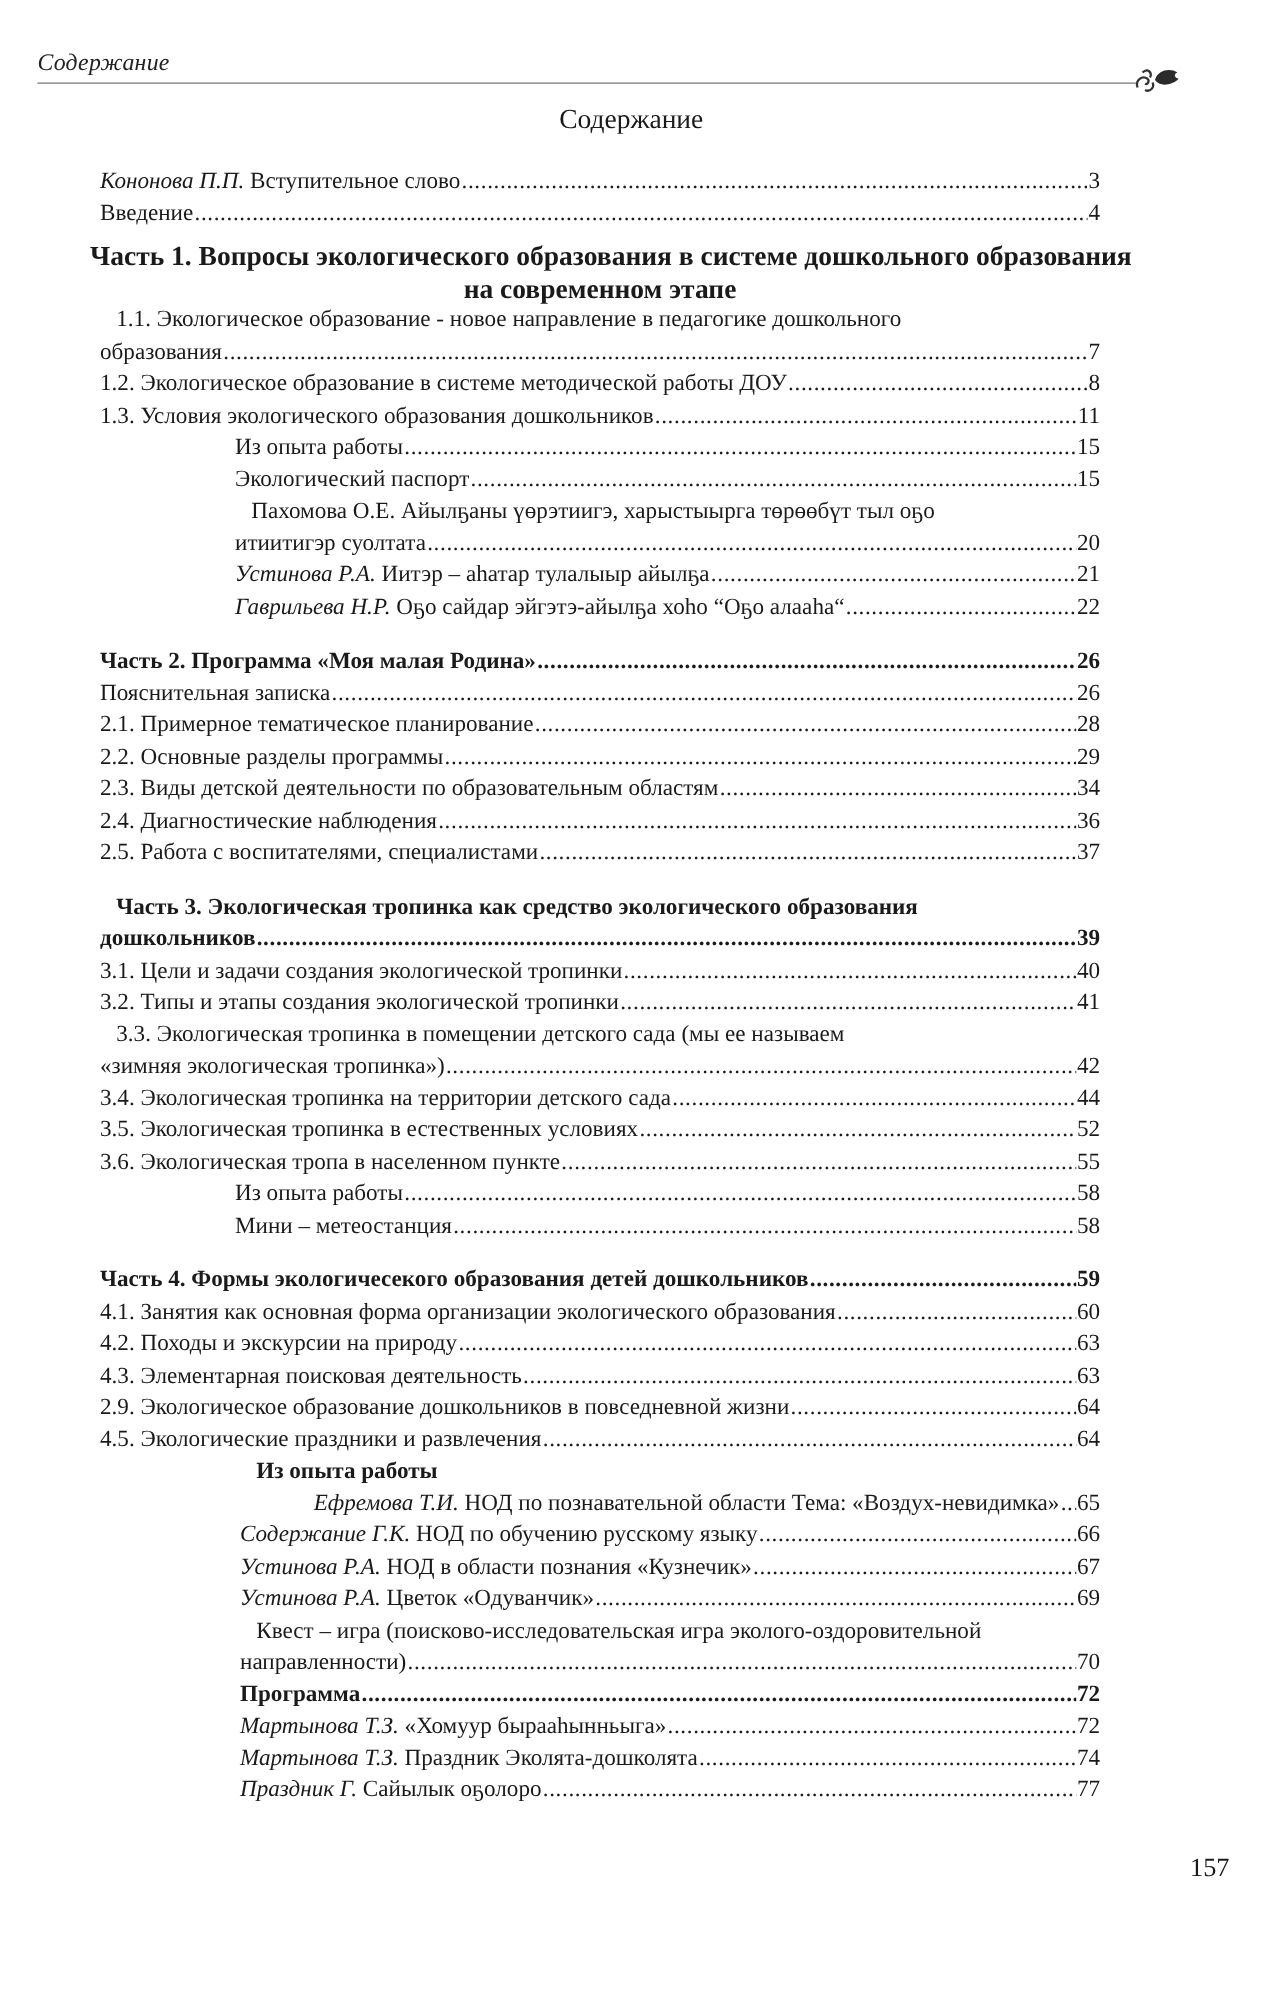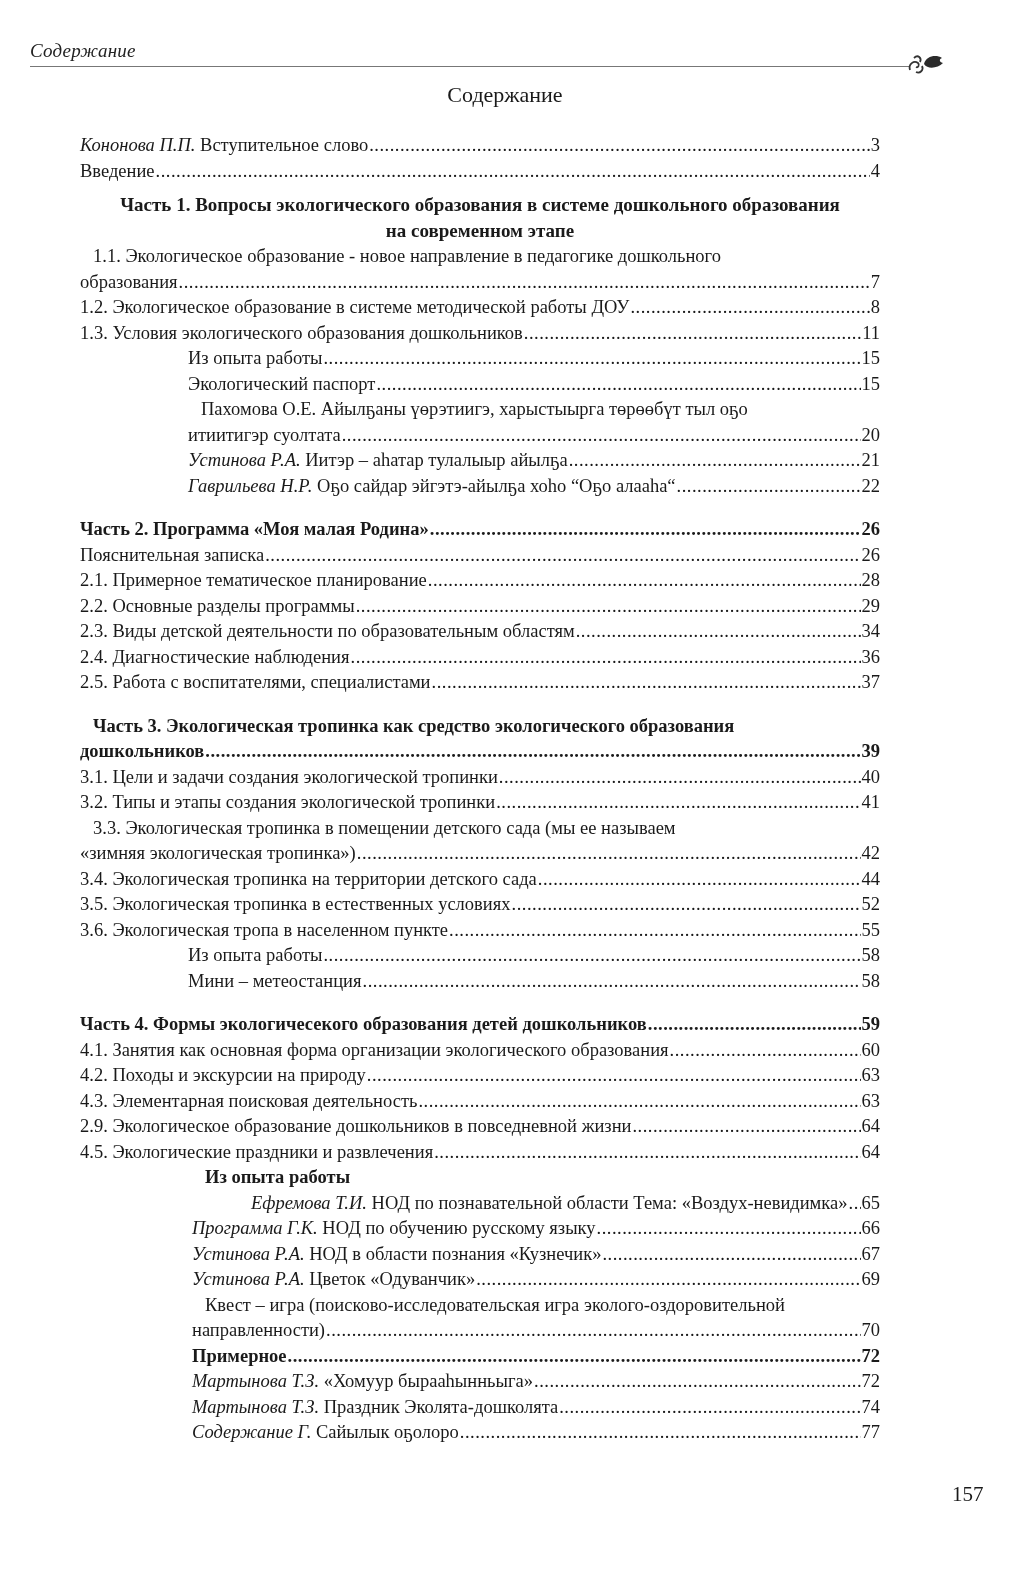--- a/index.html
+++ b/index.html
@@ -15,21 +15,21 @@
   .toc { position: absolute; left: 80px; width: 800px; top: 133px; font-size: 18.5px; }
   .row { display: flex; align-items: baseline; height: 25.5px; line-height: 25.5px; white-space: nowrap; justify-content: flex-end; }
   .row .t { flex: 0 0 auto; }
   .row .dots { flex: 1 1 auto; overflow: hidden; margin: 0 1px; }
   .row .dots::after { content: "....................................................................................................................................................................................................................................................................................................................................................."; letter-spacing: 0.5px; }
   .row .p { flex: 0 0 auto; }
   .ind1 { padding-left: 108px; }
   .ind2 { padding-left: 112px; }
   .b { font-weight: bold; }
   .i { font-style: italic; }
-  .part-title { text-align: center; font-weight: bold; line-height: 26px; font-size: 19px; }
+  .part-title { text-align: center; font-weight: bold; line-height: 26px; font-size: 22px; }
   .gap { height: 18px; }
   .gap-s { height: 8px; }
   .plain-line { height: 25.5px; line-height: 25.5px; white-space: nowrap; margin-left: 13px; }
   .page-number { position: absolute; left: 952px; top: 1482px; font-size: 21px; }
 </style>
 </head>
 <body>
 
 <div class="running-head">Содержание</div>
 <div class="head-rule"></div>
@@ -230,21 +230,21 @@
     <span class="dots"></span>
     <span class="p">64</span>
   </div>
   <div class="plain-line ind2 b">Из опыта работы</div>
   <div class="row ind2">
     <span class="t"><span class="i">Ефремова Т.И.</span><span> НОД по познавательной области Тема: «Воздух-невидимка»</span></span>
     <span class="dots" style="flex:0 0 12px;"></span>
     <span class="p"> 65</span>
   </div>
   <div class="row ind2">
-    <span class="t"><span class="i">Программа Г.К.</span><span> НОД по обучению русскому языку</span></span>
+    <span class="t"><span class="i">Содержание Г.К.</span><span> НОД по обучению русскому языку</span></span>
     <span class="dots"></span>
     <span class="p">66</span>
   </div>
   <div class="row ind2">
     <span class="t"><span class="i">Устинова Р.А.</span><span> НОД в области познания «Кузнечик» </span></span>
     <span class="dots"></span>
     <span class="p">67</span>
   </div>
   <div class="row ind2">
     <span class="t"><span class="i">Устинова Р.А.</span><span> Цветок «Одуванчик»</span></span>
@@ -253,34 +253,34 @@
   </div>
   <div class="ind2">
     <div class="plain-line">Квест – игра  (поисково-исследовательская игра эколого-оздоровительной</div>
     <div class="row">
       <span class="t">направленности)</span>
       <span class="dots"></span>
       <span class="p">70</span>
     </div>
   </div>
   <div class="row ind2 b">
-    <span class="t">Примерное</span>
+    <span class="t">Программа</span>
     <span class="dots"></span>
     <span class="p">72</span>
   </div>
   <div class="row ind2">
     <span class="t"><span class="i">Мартынова Т.З.</span><span> «Хомуур бырааһынньыга» </span></span>
     <span class="dots"></span>
     <span class="p">72</span>
   </div>
   <div class="row ind2">
     <span class="t"><span class="i">Мартынова Т.З.</span><span> Праздник Эколята-дошколята</span></span>
     <span class="dots"></span>
     <span class="p">74</span>
   </div>
   <div class="row ind2">
-    <span class="t"><span class="i">Содержание Г.</span><span> Сайылык оҕолоро</span></span>
+    <span class="t"><span class="i">Праздник Г.</span><span> Сайылык оҕолоро</span></span>
     <span class="dots"></span>
     <span class="p">77</span>
   </div>
 </div>
 
 <div class="page-number">157</div>
 
 </body></html>

